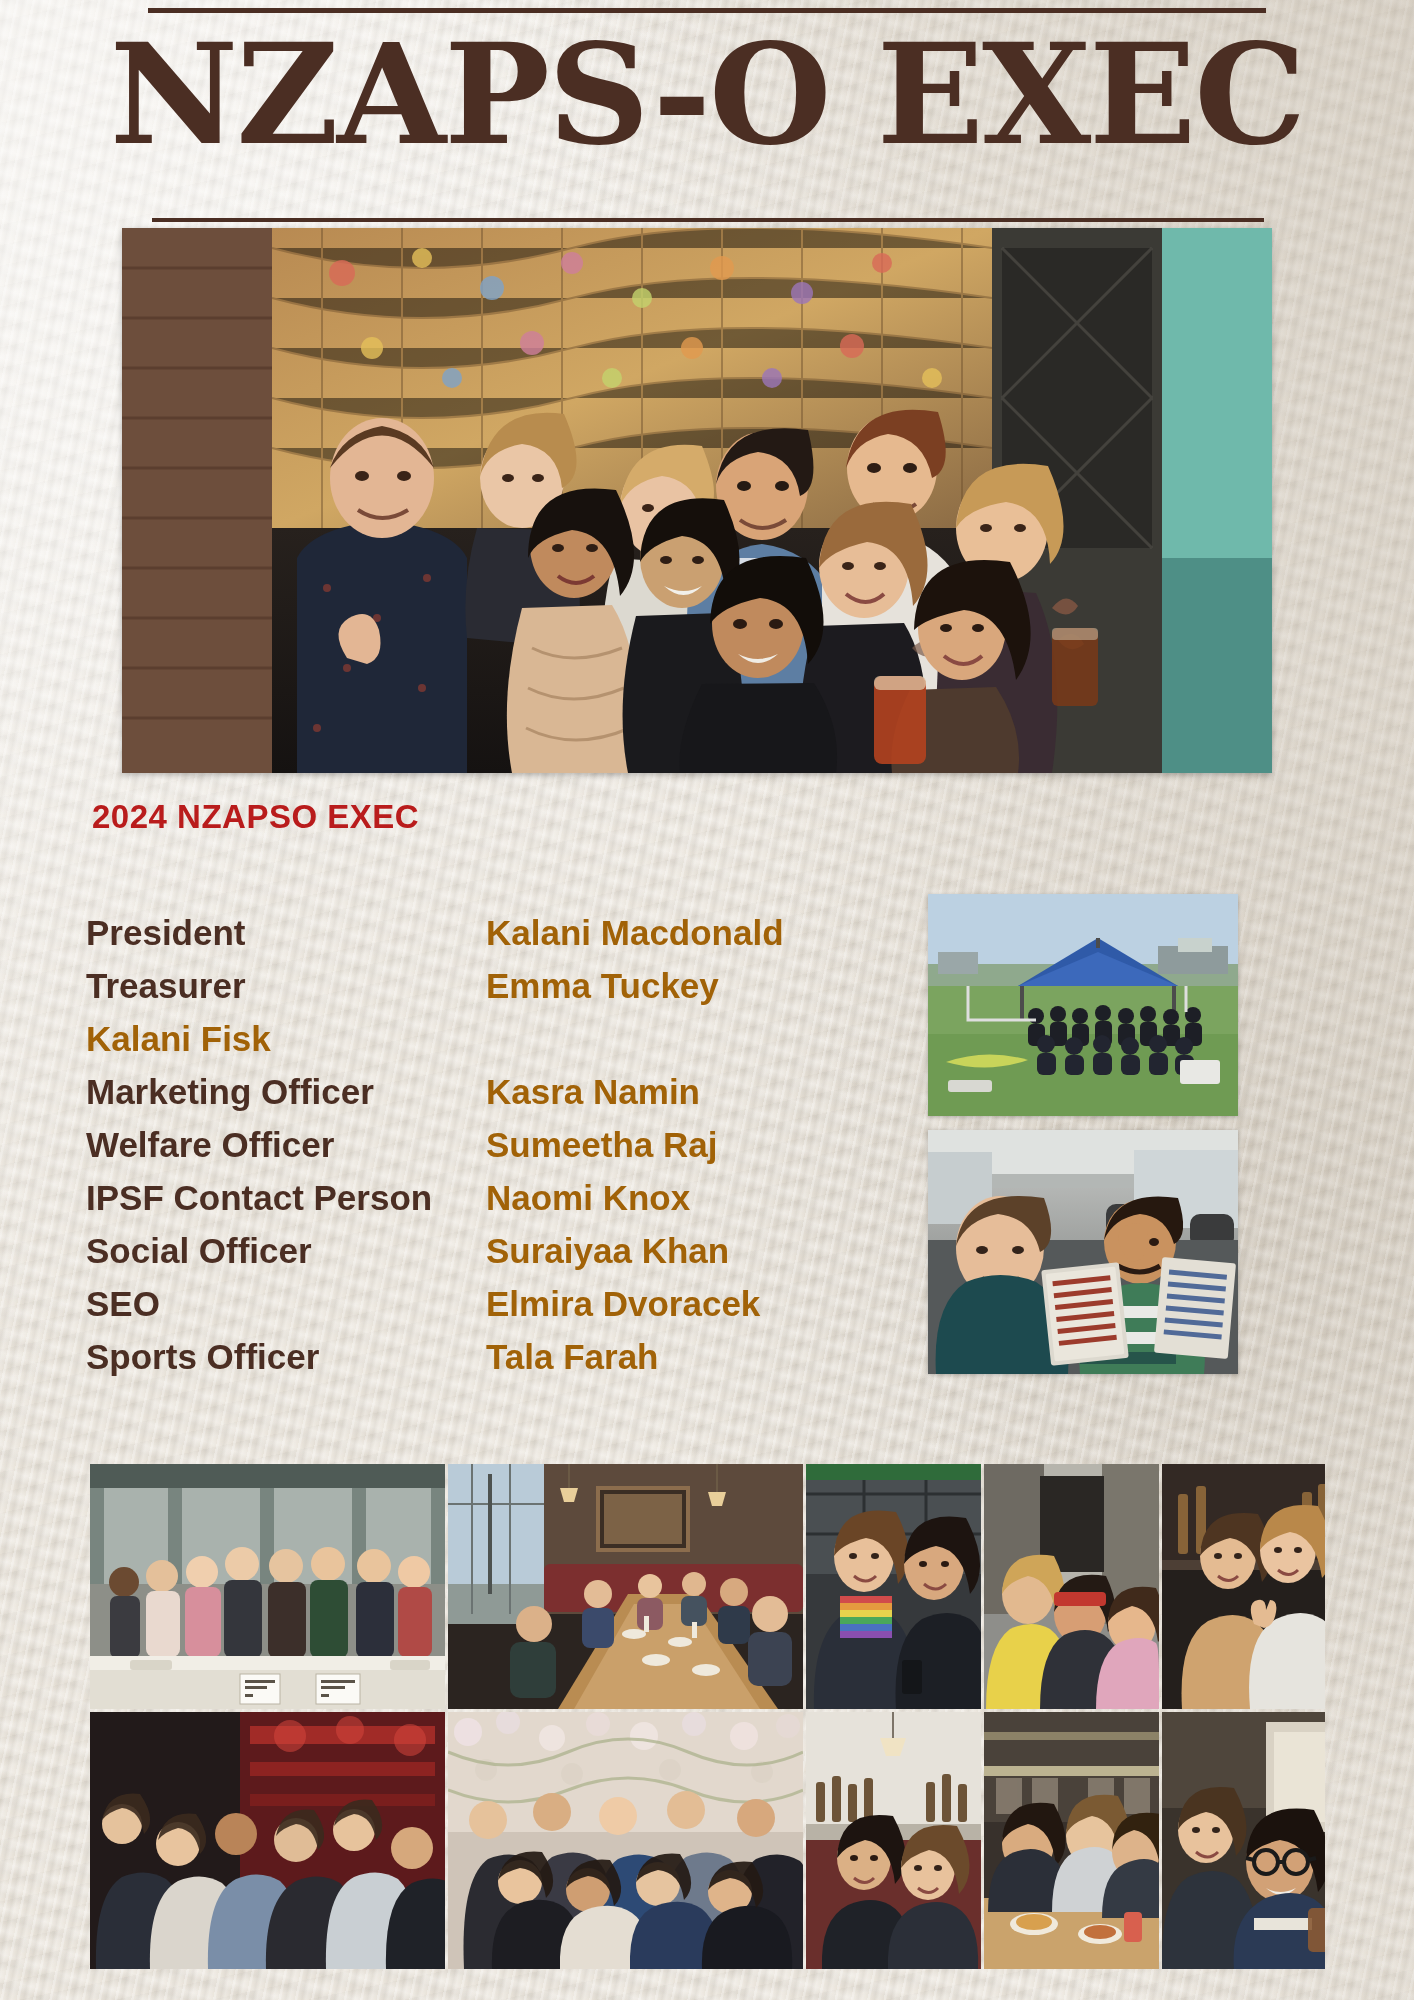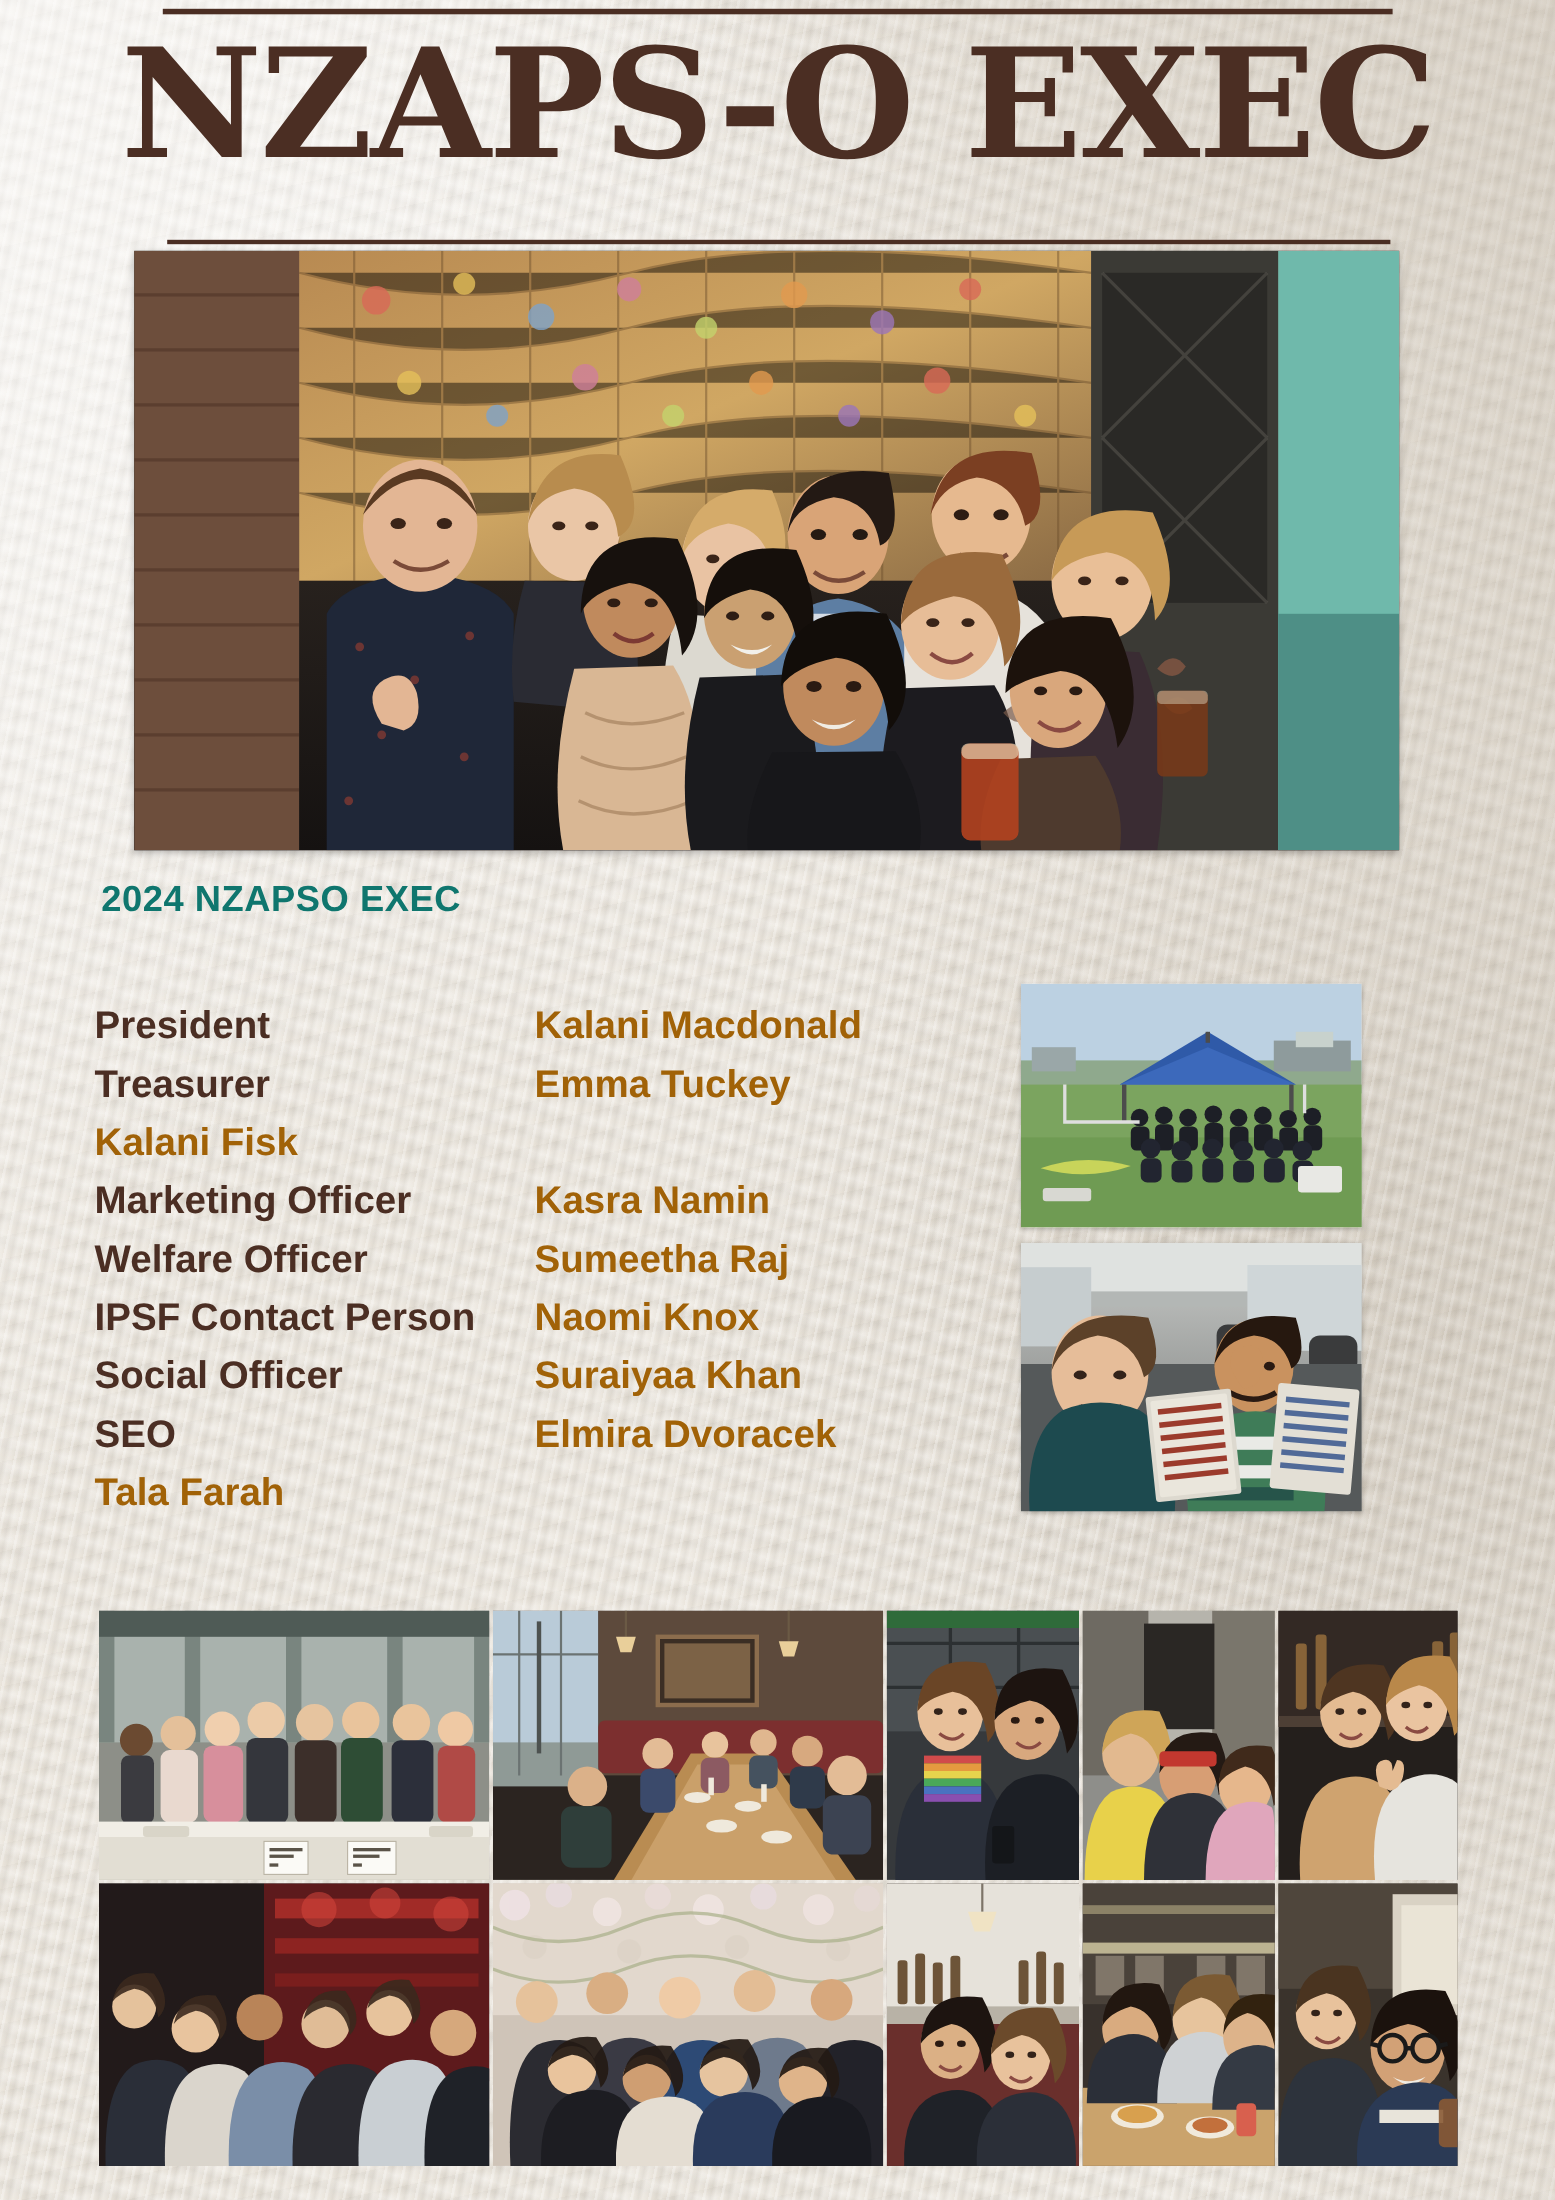--- a/index.html
+++ b/index.html
@@ -75,21 +75,21 @@
   }
 
   
   .caption {
     position: absolute;
     left: 92px;
     top: 798px;
     font-size: 33px;
     font-weight: 600;
     letter-spacing: 0.5px;
-    color: #0f766e;
+    color: #b91c1c;
     text-align: center;
   }
 
   
   .roster {
     position: absolute;
     left: 86px;
     top: 900px;
     width: 820px;
   }
@@ -365,20 +365,21 @@
     </div>
     <div class="roster-row">
       <div class="role">Social Officer</div>
       <div class="person">Suraiyaa Khan</div>
     </div>
     <div class="roster-row">
       <div class="role">SEO</div>
       <div class="person">Elmira Dvoracek</div>
     </div>
     <div class="roster-row">
+      <div class="role">Sports Officer</div>
       <div class="person">Tala Farah</div>
     </div>
   </div>
 
   <div class="side-photo side-photo-1">
     <svg viewBox="0 0 310 222" width="310" height="222" preserveAspectRatio="none">
       <rect x="0" y="0" width="310" height="80" fill="#bcd1e2"></rect>
       <rect x="0" y="70" width="310" height="30" fill="#8fa98d"></rect>
       <rect x="0" y="92" width="310" height="130" fill="#7ba45f"></rect>
       <rect x="0" y="140" width="310" height="82" fill="#6f9b53"></rect>

